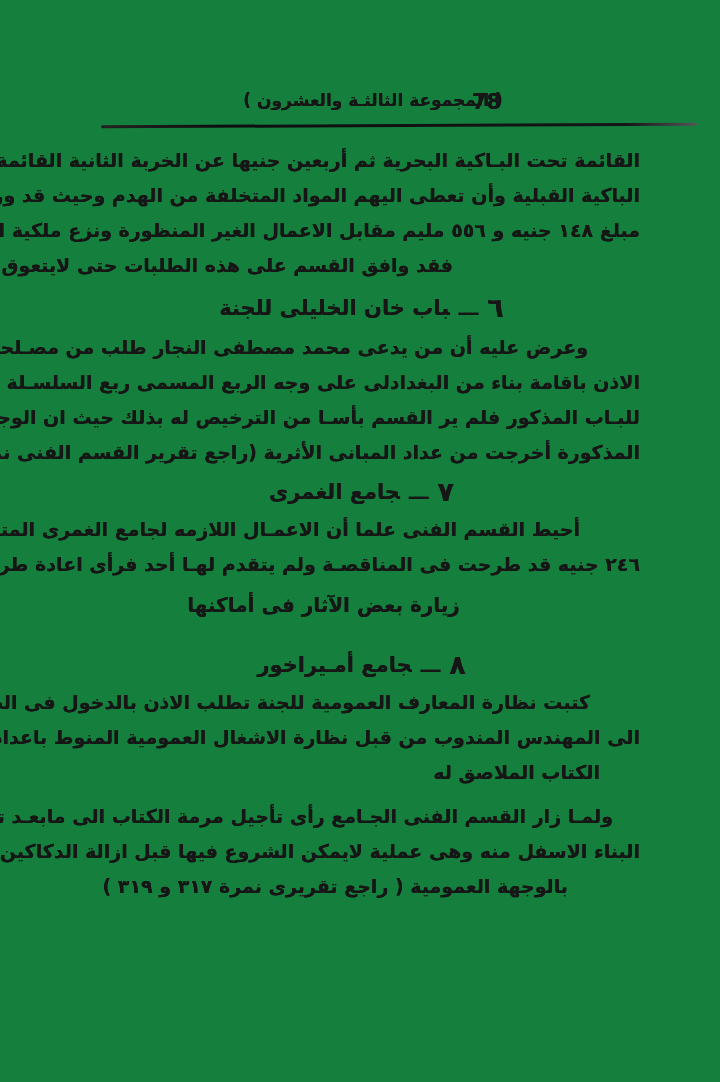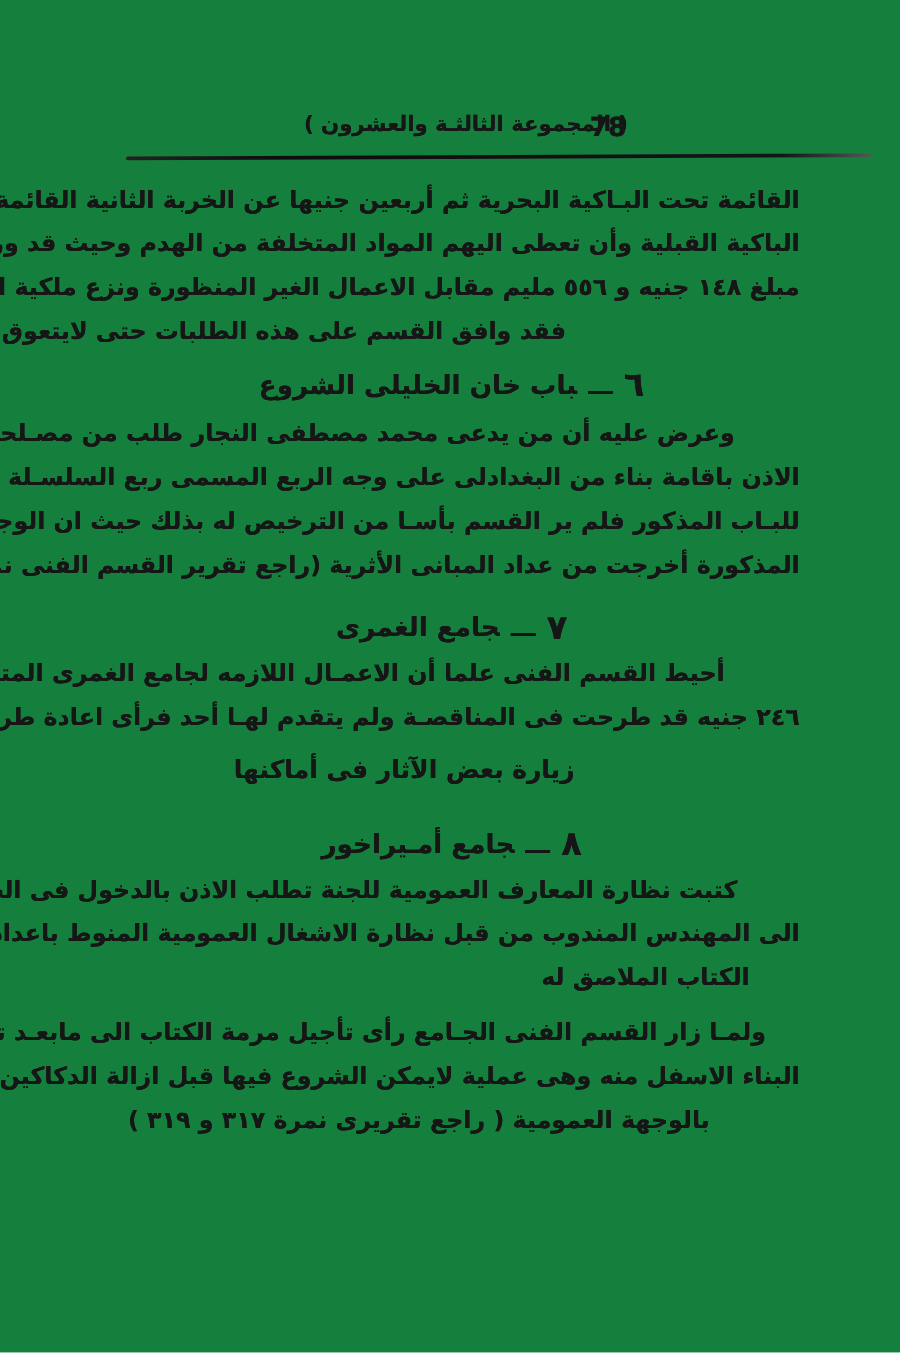--- a/index.html
+++ b/index.html
@@ -60,40 +60,40 @@
     height:40px;line-height:40px;
     text-align:center;
     transform:translateX(-38px);
     font-size:20px;font-weight:700;
     white-space:nowrap;
     text-shadow:0 0 .5px currentColor;
   }
   
   .block-i1{margin-top:5px;}
   .block-i2{margin-top:2px;}
-  .block-i3{margin-top:12px;}
+  .block-i3{margin-top:2px;}
   .block-i5{margin-top:3px;}
   .block-i6{margin-top:20px;}
   .block-i8{margin-top:9px;}
 </style>
 </head>
 <body>
 
 <div class="page">
   <div class="hdr-title">( المجموعة الثالثـة والعشرون )</div>
   <div class="hdr-num">78</div>
   <div class="hdr-rule"></div>
   <div class="page-body">
       <div class="paragraph block block-i0">
         <div class="line full">القائمة تحت البـاكية البحرية ثم أربعين جنيها عن الخربة الثانية القائمة تحت</div>
         <div class="line full">الباكية القبلية وأن تعطى اليهم المواد المتخلفة من الهدم وحيث قد ورد فى المقايسة</div>
         <div class="line full">مبلغ ١٤٨ جنيه و ٥٥٦ مليم مقابل الاعمال الغير المنظورة ونزع ملكية الخربات</div>
         <div class="line end" style="padding-right: 187px;">فقد وافق القسم على هذه الطلبات حتى لايتعوق العمل</div>
       </div>
-      <div class="heading block block-i1"><span class="h-num">٦</span><span class="h-dash">ـــ</span><span class="h-title">باب خان الخليلى الشروع</span></div>
+      <div class="heading block block-i1"><span class="h-num">٦</span><span class="h-dash">ـــ</span><span class="h-title">باب خان الخليلى للجنة</span></div>
       <div class="paragraph block block-i2">
         <div class="line first" style="padding-right: 52px;">وعرض عليه أن من يدعى محمد مصطفى النجار طلب من مصـلحة التنظيم</div>
         <div class="line full">الاذن باقامة بناء من البغدادلى على وجه الربع المسمى ربع السلسـلة المجاور</div>
         <div class="line full">للبـاب المذكور فلم ير القسم بأسـا من الترخيص له بذلك حيث ان الوجهـة</div>
         <div class="line full">المذكورة أخرجت من عداد المبانى الأثرية (راجع تقرير القسم الفنى نمرة ٢٢٠)</div>
       </div>
       <div class="heading block block-i3"><span class="h-num">٧</span><span class="h-dash">ـــ</span><span class="h-title">جامع الغمرى</span></div>
       <div class="paragraph block block-i4">
         <div class="line first" style="padding-right: 60px;">أحيط القسم الفنى علما أن الاعمـال اللازمه لجامع الغمرى المتقدر لهـا</div>
         <div class="line full">٢٤٦ جنيه قد طرحت فى المناقصـة ولم يتقدم لهـا أحد فرأى اعادة طرحها</div>

